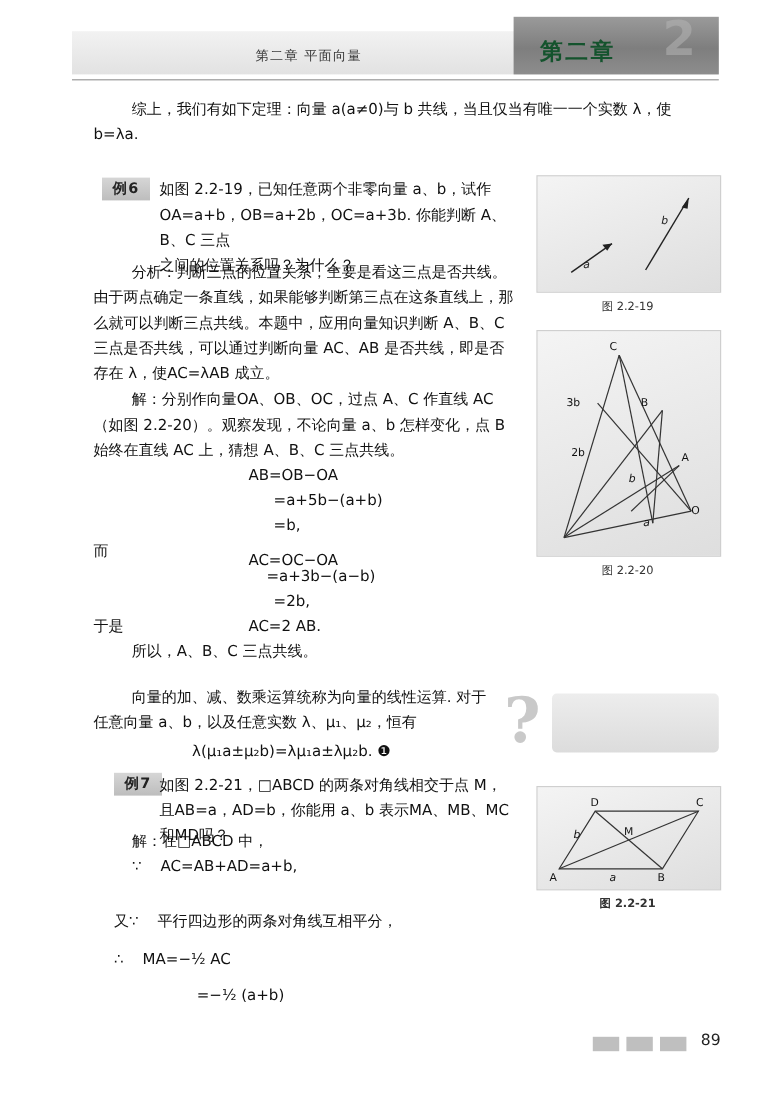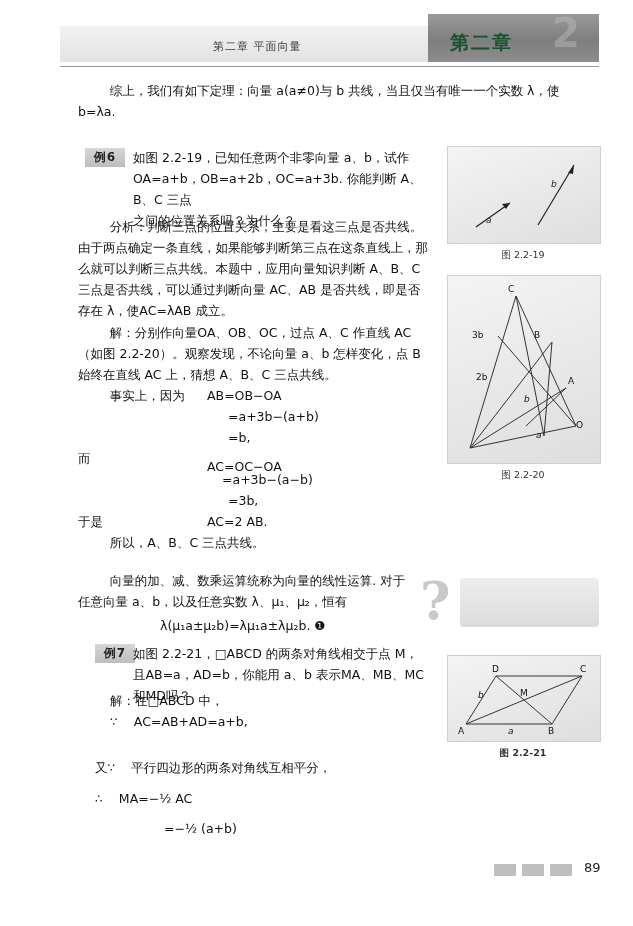--- a/index.html
+++ b/index.html
@@ -107,30 +107,29 @@
   <div class="ex-tag" style="left:85px;top:148px;">例6</div>
 
   <div class="txt" style="left:133px;top:147px;width:295px;">如图 2.2-19，已知任意两个非零向量 a、b，试作
 OA=a+b，OB=a+2b，OC=a+3b. 你能判断 A、B、C 三点
 之间的位置关系吗？为什么？</div>
 
   <div class="txt" style="left:78px;top:216px;width:350px;">        分析：判断三点的位置关系，主要是看这三点是否共线。由于两点确定一条直线，如果能够判断第三点在这条直线上，那么就可以判断三点共线。本题中，应用向量知识判断 A、B、C 三点是否共线，可以通过判断向量 AC、AB 是否共线，即是否存在 λ，使AC=λAB 成立。</div>
 
   <div class="txt" style="left:78px;top:322px;width:350px;">        解：分别作向量OA、OB、OC，过点 A、C 作直线 AC（如图 2.2-20）。观察发现，不论向量 a、b 怎样变化，点 B 始终在直线 AC 上，猜想 A、B、C 三点共线。</div>
 
-  <div class="txt" style="left:78px;top:385px;width:230px;">        事实上，因为</div>
 
   <div class="txt" style="left:207px;top:385px;">AB=OB−OA</div>
-  <div class="txt" style="left:228px;top:406px;">=a+3b−(a+b)</div>
+  <div class="txt" style="left:228px;top:406px;">=a+5b−(a+b)</div>
   <div class="txt" style="left:228px;top:427px;">=b,</div>
 
   <div class="txt" style="left:78px;top:448px;">而</div>
   <div class="txt" style="left:207px;top:440px;margin-top:16px;">AC=OC−OA</div>
   <div class="txt" style="left:222px;top:469px;">=a+3b−(a−b)</div>
-  <div class="txt" style="left:228px;top:490px;">=3b,</div>
+  <div class="txt" style="left:228px;top:490px;">=2b,</div>
 
   <div class="txt" style="left:78px;top:511px;">于是</div>
   <div class="txt" style="left:207px;top:511px;">AC=2 AB.</div>
 
   <div class="txt" style="left:78px;top:532px;width:350px;">        所以，A、B、C 三点共线。</div>
 
   <div class="figbox" style="left:447px;top:146px;width:152px;height:96px;">
     <svg width="152" height="96" viewBox="0 0 152 96">
       <line x1="28" y1="80" x2="62" y2="56" stroke="#222" stroke-width="1.2"></line>
       <polygon points="62,56 54,57 58,62" fill="#222"></polygon>

